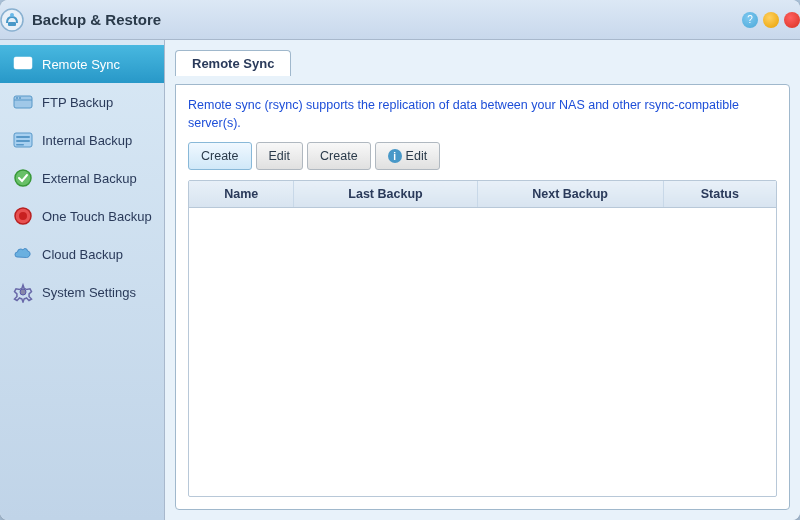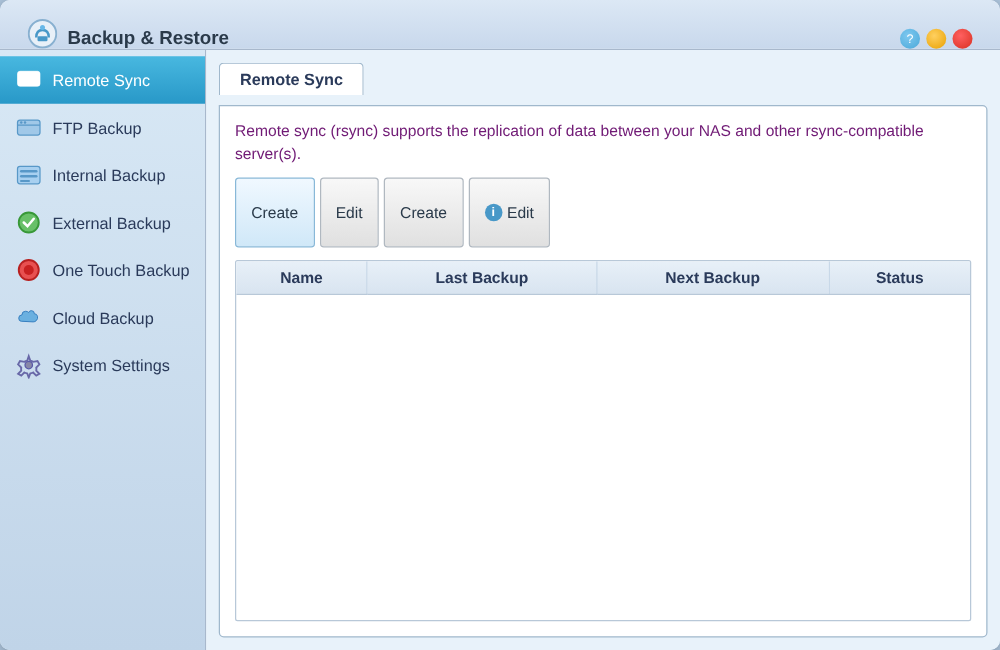--- a/index.html
+++ b/index.html
@@ -21,22 +21,22 @@
       display: flex;
       flex-direction: column;
       overflow: hidden;
     }
 
     
     .titlebar {
       background: linear-gradient(to bottom, #dce8f5, #c8d8ec);
       height: 40px;
       display: flex;
-      align-items: flex-end;
-      padding: 0 22px;
+      align-items: center;
+      padding: 0 0;
       border-bottom: 1px solid #a8b8cc;
       border-radius: 8px 8px 0 0;
       flex-shrink: 0;
     }
     .titlebar-icon {
       width: 24px;
       height: 24px;
       margin-right: 8px;
       flex-shrink: 0;
     }
@@ -145,34 +145,34 @@
       background: white;
       border: 1px solid #a0b8cc;
       border-radius: 0 4px 4px 4px;
       padding: 12px;
       display: flex;
       flex-direction: column;
       overflow: hidden;
     }
 
     .description {
-      color: #701a75;
+      color: #1d4ed8;
       margin-bottom: 10px;
       font-size: 12.5px;
       line-height: 1.4;
     }
 
     
     .toolbar {
       display: flex;
       gap: 4px;
       margin-bottom: 10px;
     }
     .toolbar-btn {
-      padding: 20px 12px;
+      padding: 6px 12px;
       background: linear-gradient(to bottom, #f8f8f8, #e0e0e0);
       border: 1px solid #b0b8c0;
       border-radius: 3px;
       font-size: 12.5px;
       cursor: pointer;
       color: #2a3a4a;
     }
     .toolbar-btn.primary {
       background: linear-gradient(to bottom, #f0f8ff, #d0e8f8);
       border-color: #88b8d8;

